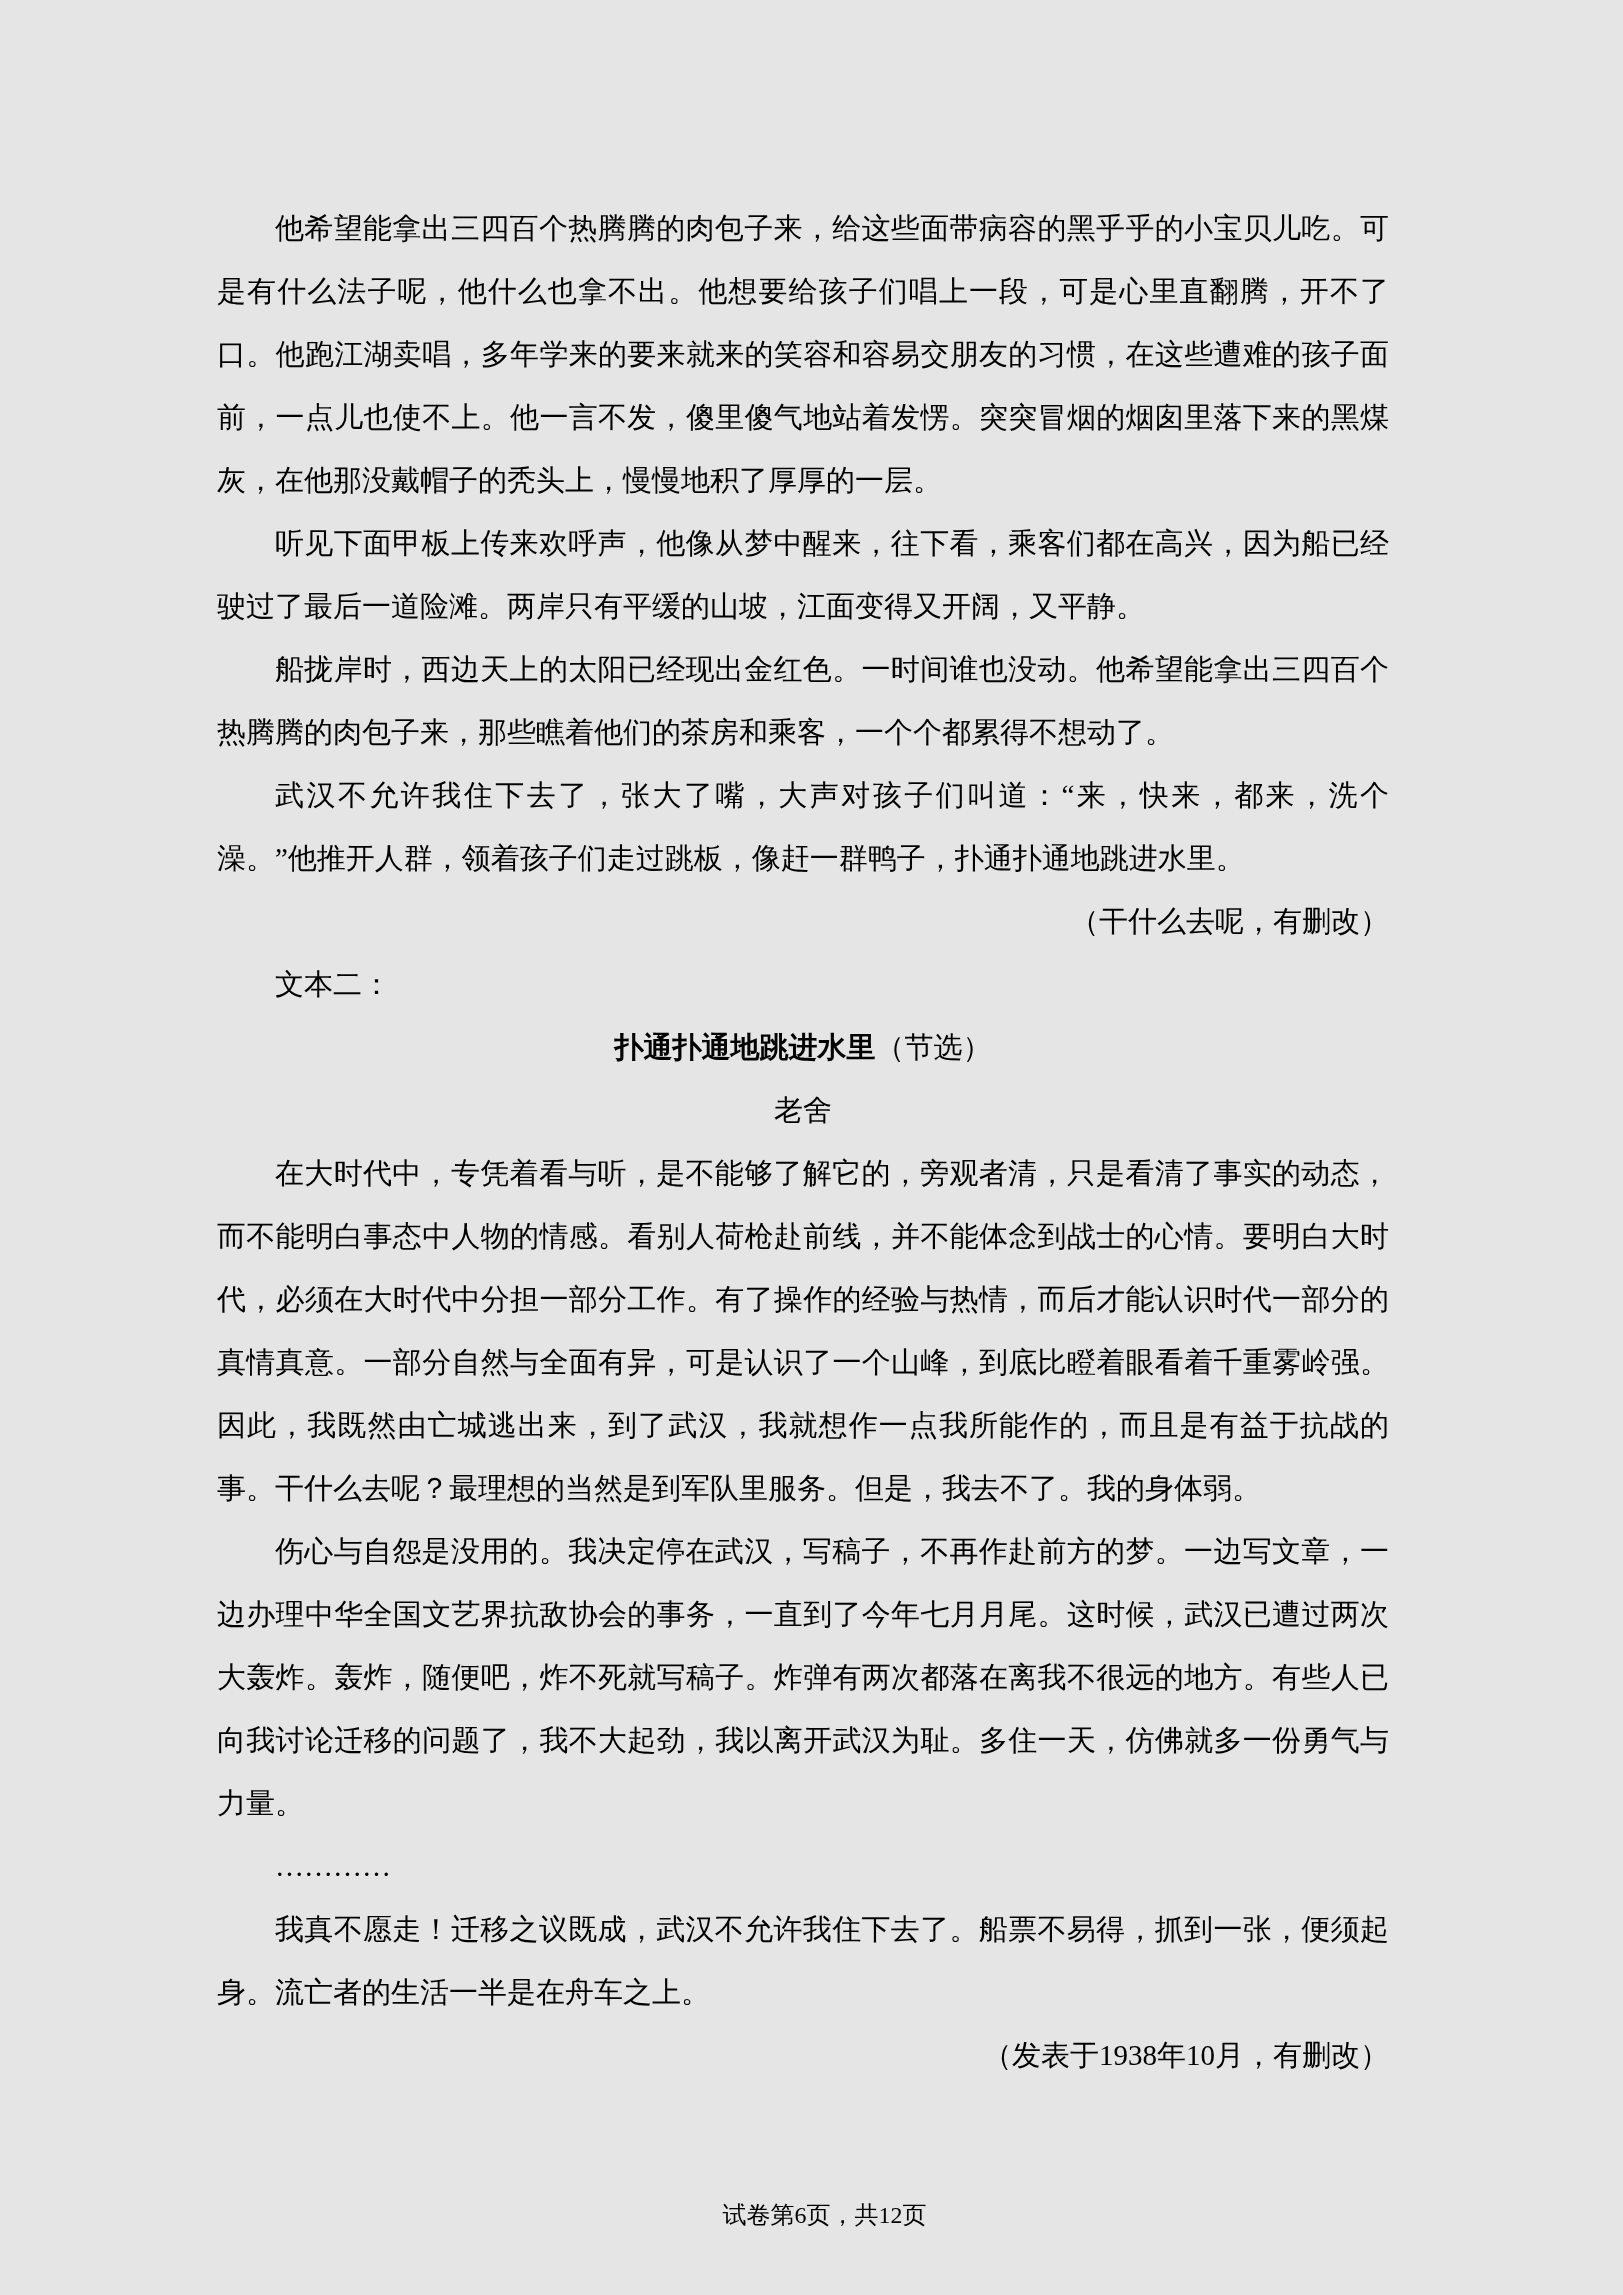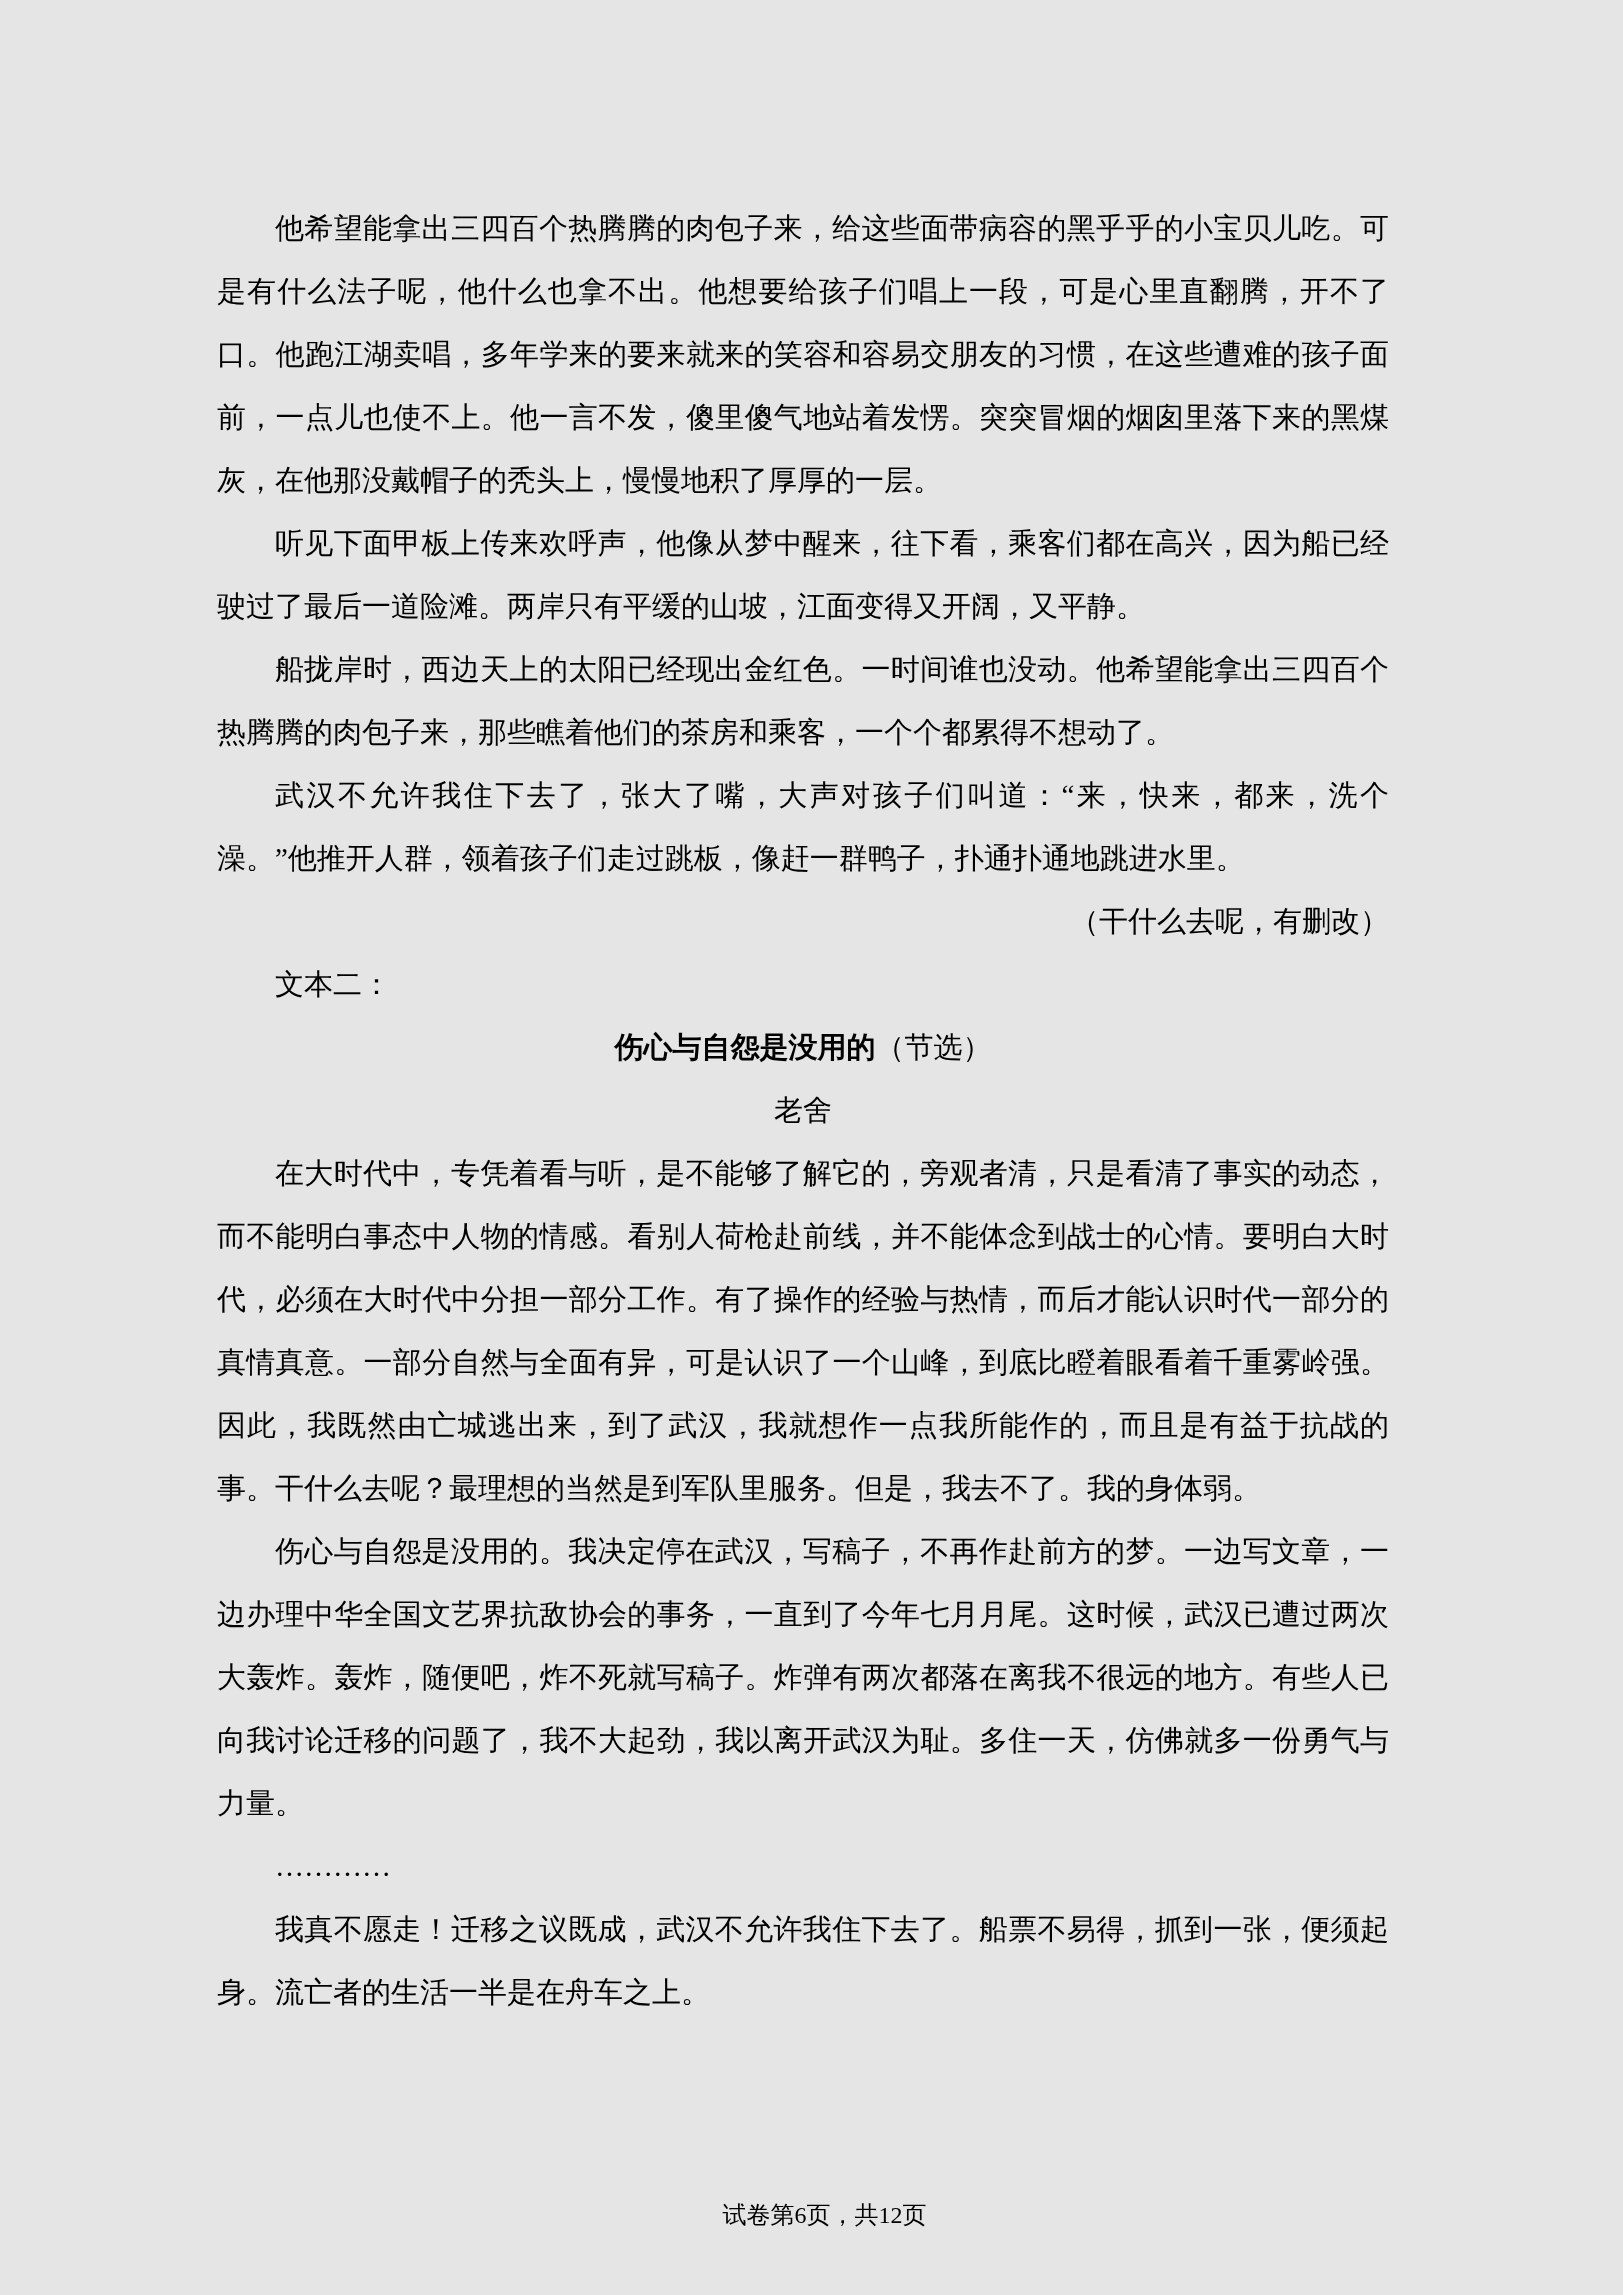--- a/index.html
+++ b/index.html
@@ -54,29 +54,30 @@
 
     <p class="para indent">他希望能拿出三四百个热腾腾的肉包子来，给这些面带病容的黑乎乎的小宝贝儿吃。可是有什么法子呢，他什么也拿不出。他想要给孩子们唱上一段，可是心里直翻腾，开不了口。他跑江湖卖唱，多年学来的要来就来的笑容和容易交朋友的习惯，在这些遭难的孩子面前，一点儿也使不上。他一言不发，傻里傻气地站着发愣。突突冒烟的烟囱里落下来的黑煤灰，在他那没戴帽子的秃头上，慢慢地积了厚厚的一层。</p>
     <p class="para indent">听见下面甲板上传来欢呼声，他像从梦中醒来，往下看，乘客们都在高兴，因为船已经驶过了最后一道险滩。两岸只有平缓的山坡，江面变得又开阔，又平静。</p>
     <p class="para indent">船拢岸时，西边天上的太阳已经现出金红色。一时间谁也没动。他希望能拿出三四百个热腾腾的肉包子来，那些瞧着他们的茶房和乘客，一个个都累得不想动了。</p>
     <p class="para indent">武汉不允许我住下去了，张大了嘴，大声对孩子们叫道：“来，快来，都来，洗个澡。”他推开人群，领着孩子们走过跳板，像赶一群鸭子，扑通扑通地跳进水里。</p>
 
     <p class="para right">（干什么去呢，有删改）</p>
 
     <p class="para indent">文本二：</p>
 
-    <p class="para center"><span class="bold">伤心与自怨是没用的</span><span>（节选）</span></p>
+    <p class="para center"><span class="bold">扑通扑通地跳进水里</span><span>（节选）</span></p>
 
     <p class="para center">老舍</p>
 
     <p class="para indent">在大时代中，专凭着看与听，是不能够了解它的，旁观者清，只是看清了事实的动态，而不能明白事态中人物的情感。看别人荷枪赴前线，并不能体念到战士的心情。要明白大时代，必须在大时代中分担一部分工作。有了操作的经验与热情，而后才能认识时代一部分的真情真意。一部分自然与全面有异，可是认识了一个山峰，到底比瞪着眼看着千重雾岭强。因此，我既然由亡城逃出来，到了武汉，我就想作一点我所能作的，而且是有益于抗战的事。干什么去呢？最理想的当然是到军队里服务。但是，我去不了。我的身体弱。</p>
     <p class="para indent">伤心与自怨是没用的。我决定停在武汉，写稿子，不再作赴前方的梦。一边写文章，一边办理中华全国文艺界抗敌协会的事务，一直到了今年七月月尾。这时候，武汉已遭过两次大轰炸。轰炸，随便吧，炸不死就写稿子。炸弹有两次都落在离我不很远的地方。有些人已向我讨论迁移的问题了，我不大起劲，我以离开武汉为耻。多住一天，仿佛就多一份勇气与力量。</p>
 
     <p class="para indent">…………</p>
 
     <p class="para indent">我真不愿走！迁移之议既成，武汉不允许我住下去了。船票不易得，抓到一张，便须起身。流亡者的生活一半是在舟车之上。</p>
 
+    <p class="para right">（发表于1938年10月，有删改）</p>
 
   </div>
 
   <div class="footer">试卷第6页，共12页</div>
 </div>
 
 
 </body></html>

